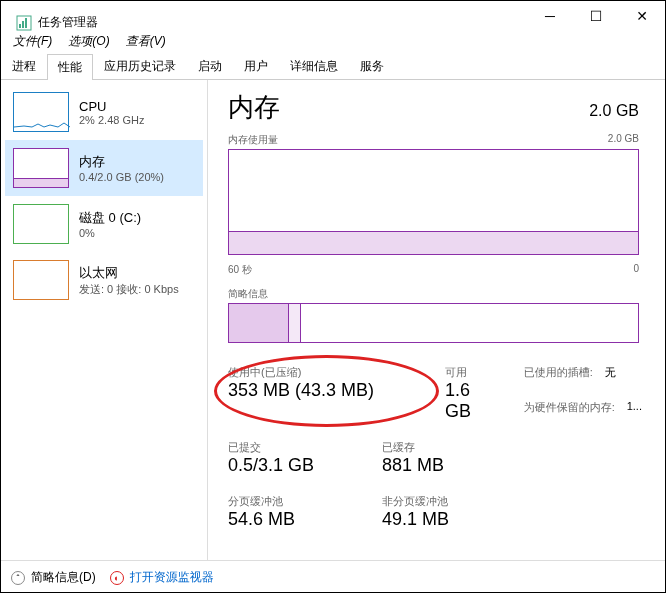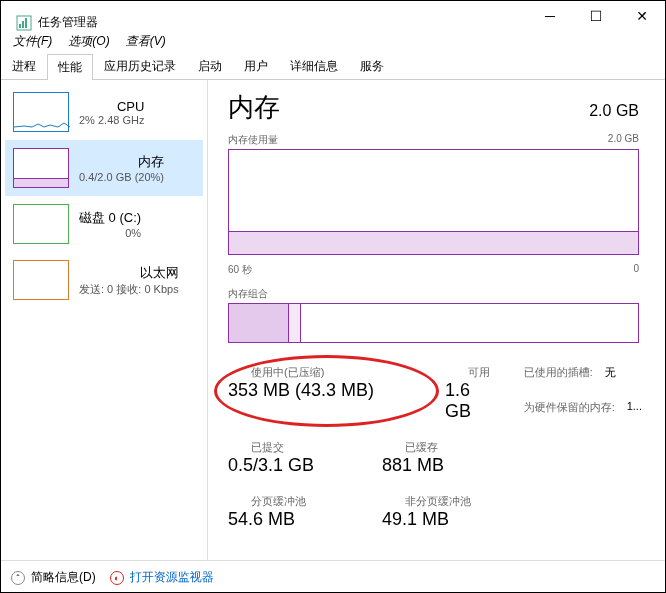--- a/index.html
+++ b/index.html
@@ -13,21 +13,21 @@
   
   .menubar { height: 22px; display: flex; padding-left: 4px; font-style: italic; }
   .menu-item { padding: 2px 8px; font-size: 12px; cursor: pointer; }
   
   .tabbar { display: flex; border-bottom: 1px solid #ccc; }
   .tab { padding: 4px 10px; font-size: 12px; border: 1px solid transparent; border-bottom: none; cursor: pointer; }
   .tab.active { border-color: #ccc; background: #fff; position: relative; top: 1px; }
   
   .content { display: flex; height: 480px; }
   
-  .sidebar { width: 206px; overflow-y: auto; padding: 4px; text-align: right; }
+  .sidebar { width: 206px; overflow-y: auto; padding: 4px; }
   .sidebar-item { display: flex; padding: 8px 6px; cursor: pointer; border-left: 2px solid transparent; }
   .sidebar-item.selected { background: #d5ebff; border-left: 2px solid transparent; }
   .sidebar-chart { width: 56px; height: 40px; border: 1px solid; margin-right: 10px; flex-shrink: 0; position: relative; background: #fff; }
   .sidebar-chart.cpu { border-color: #1b7fc4; }
   .sidebar-chart.mem { border-color: #8b2fa8; }
   .sidebar-chart.disk { border-color: #4caf50; }
   .sidebar-chart.eth { border-color: #d97c2e; }
   .sidebar-info { display: flex; flex-direction: column; justify-content: center; }
   .sidebar-name { font-size: 13px; }
   .sidebar-detail { font-size: 11px; color: #555; }
@@ -44,21 +44,21 @@
   
   .comp-label { font-size: 10px; color: #666; margin-top: 10px; }
   .comp-chart { height: 40px; border: 1px solid #8b2fa8; margin-top: 2px; display: flex; }
   .comp-seg1 { width: 60px; background: rgba(180, 100, 200, 0.35); border-right: 1px solid #8b2fa8; }
   .comp-seg2 { width: 12px; background: rgba(180, 100, 200, 0.15); border-right: 1px solid #8b2fa8; }
   
   .stats { margin-top: 22px; position: relative; }
   .annot { position: absolute; border: 3px solid #d22; border-radius: 50%; width: 225px; height: 72px; left: -14px; top: -10px; pointer-events: none; }
   .stat-row { display: flex; margin-bottom: 18px; }
   .stat-block { margin-right: 24px; min-width: 0; }
-  .stat-label { font-size: 11px; color: #666; display: block; margin-left: 23px; }
+  .stat-label { font-size: 11px; color: #666; display: block; }
   .stat-value { font-size: 18px; margin-top: 28px; }
   .stat-block.right { margin-left: auto; margin-right: 0; }
   .stat-col2 { display: flex; flex-direction: column; gap: 20px; }
   .stat-col2 .line { display: flex; font-size: 11px; white-space: nowrap; }
   .stat-col2 .line .lbl { color: #666; margin-right: 12px; }
   
   .footer { height: 34px; border-top: 1px solid #ddd; display: flex; align-items: center; padding: 0 10px; gap: 14px; }
   .footer-link { display: flex; align-items: center; gap: 6px; font-size: 12px; cursor: pointer; }
   .footer-link.blue { color: #0066cc; }
   .circle-icon { width: 14px; height: 14px; border: 1px solid #888; border-radius: 50%; display: inline-flex; align-items: center; justify-content: center; font-size: 9px; }
@@ -148,21 +148,21 @@
       <span>内存使用量</span>
       <span>2.0 GB</span>
     </div>
     <div class="big-chart">
       <div class="big-chart-fill"></div>
     </div>
     <div class="chart-axis-row">
       <span>60 秒</span>
       <span>0</span>
     </div>
-    <div class="comp-label">内存组合</div>
+    <div class="comp-label">简略信息</div>
     <div class="comp-chart">
       <div class="comp-seg1"></div>
         <div class="comp-seg2"></div>
     </div>
 
     <div class="stats">
       <div class="annot"></div>
       <div class="stat-row">
         <div class="stat-block" style="width:198px">
           <span class="stat-label">使用中(已压缩)</span>

